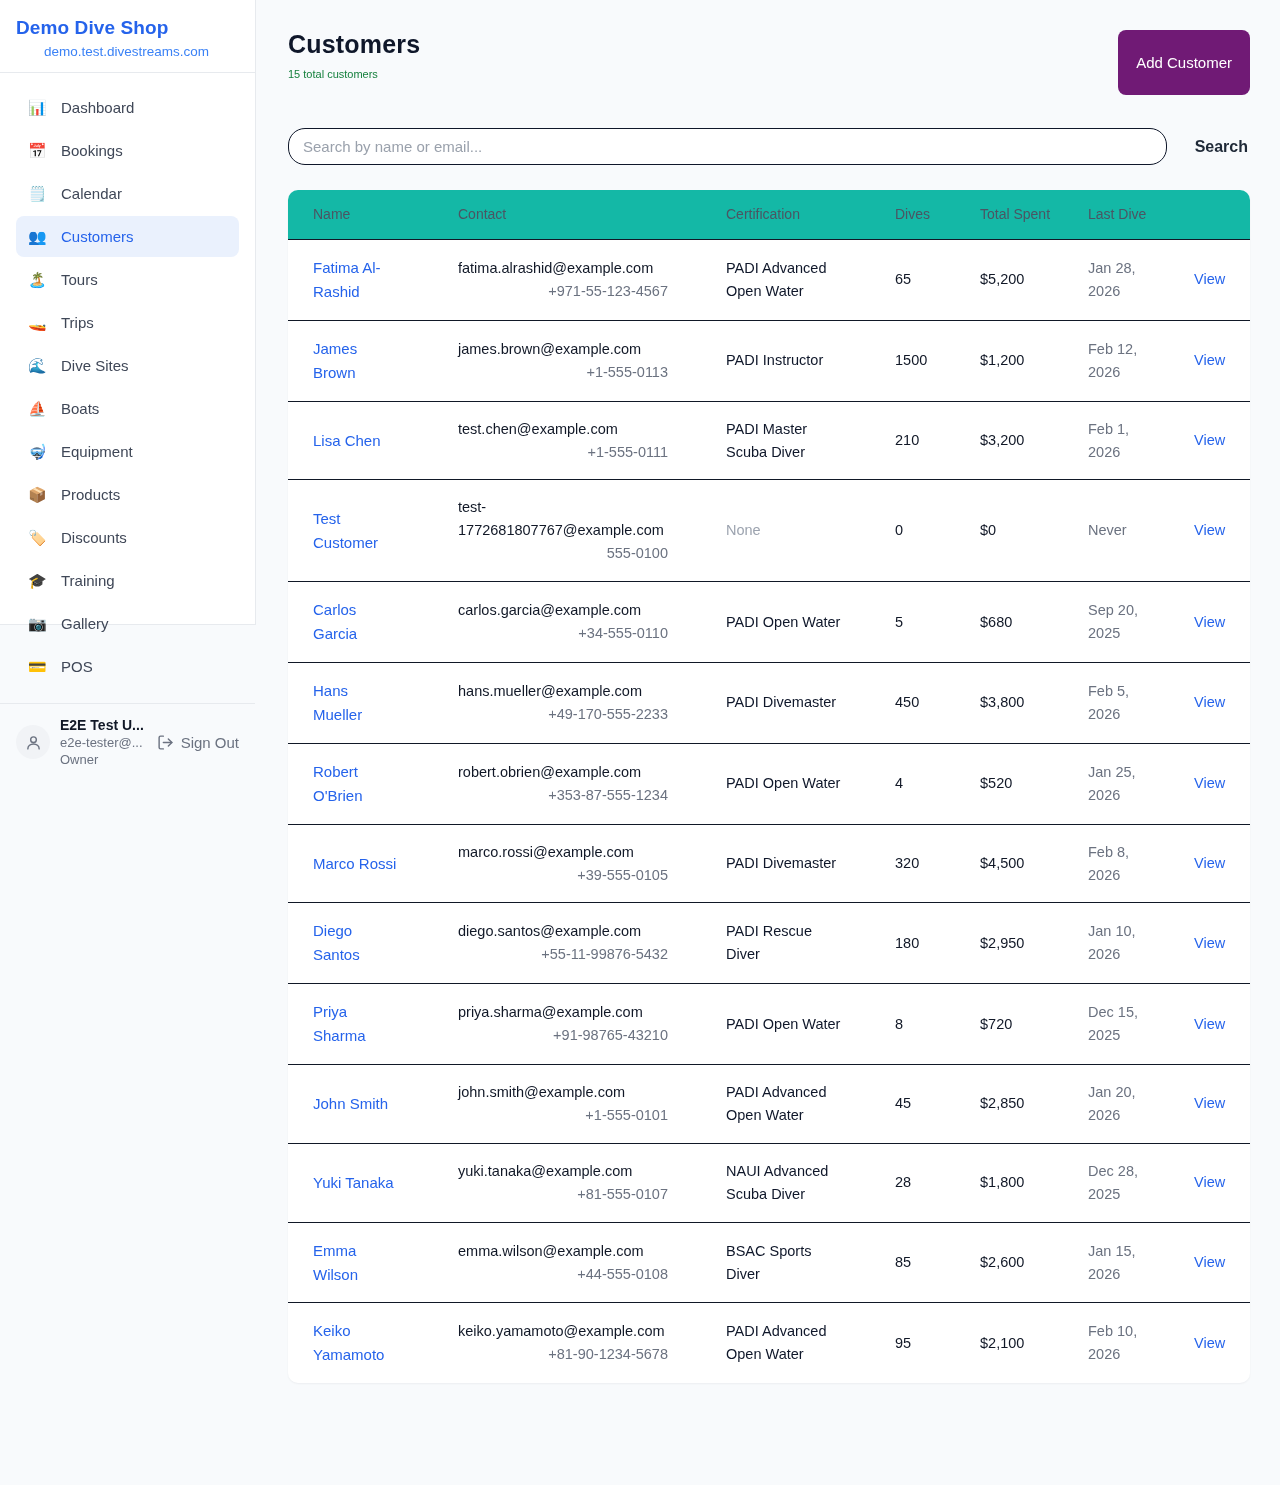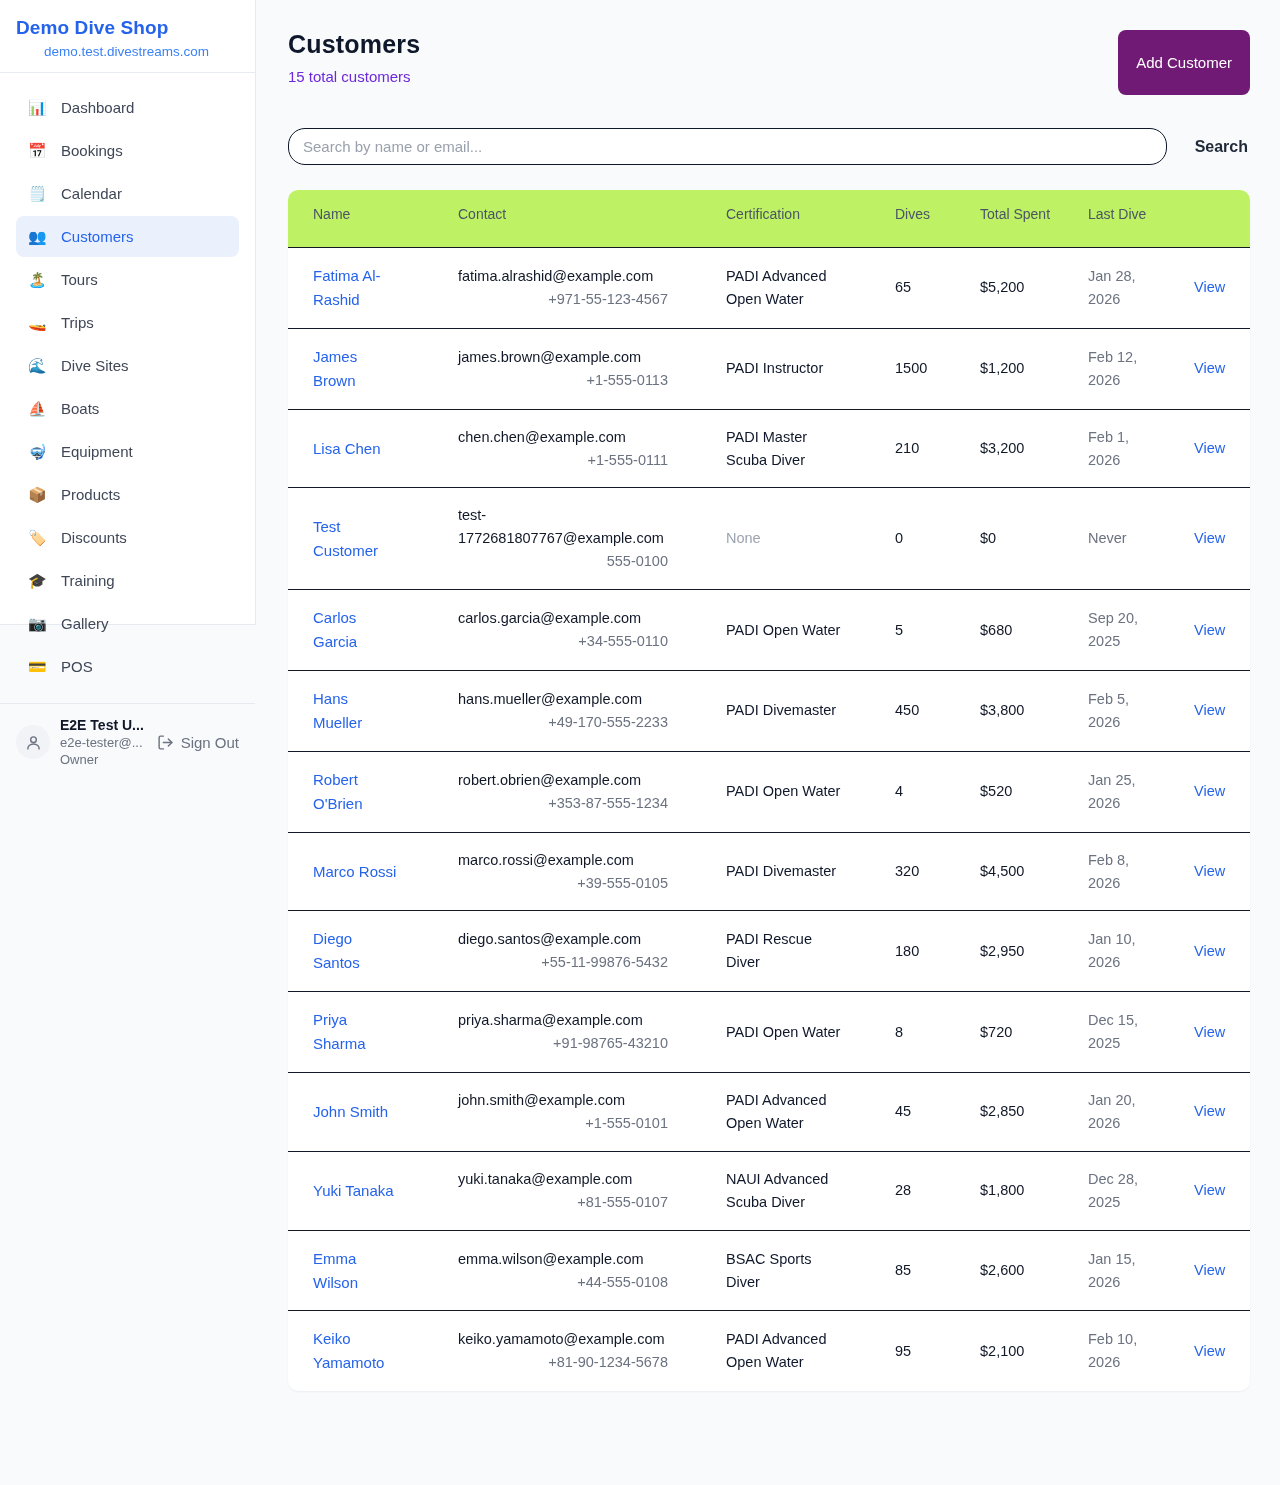--- a/index.html
+++ b/index.html
@@ -46,21 +46,21 @@
   }
   .user-meta { min-width:0; }
   .user-name { font-size:14px; font-weight:bold; color:#111827; white-space:nowrap; }
   .user-email,.user-role { font-size:13px; color:#6b7280; margin-top:2px; white-space:nowrap; }
   .signout { margin-left:auto; display:flex; align-items:center; gap:7px;
     color:#6b7280; font-size:15px; cursor:pointer; white-space:nowrap; }
   
   .main { flex:1; padding:30px 30px 26px 32px; }
   .page-head { display:flex; justify-content:space-between; align-items:flex-start; }
   .page-title { font-size:25px; font-weight:bold; color:#0f172a; letter-spacing:.2px; }
-  .page-subtitle { font-size:15px; color:#6d28d9; margin-top:9px; }
+  .page-subtitle { font-size:11px; color:#15803d; margin-top:9px; }
   .btn-primary {
     background:#701a75; color:#ffffff; border:none; border-radius:8px;
     font-size:15px; font-weight:500; padding:24px 18px; cursor:pointer;
     font-family:inherit;
   }
   .search-row { display:flex; align-items:center; margin-top:33px; gap:26px; }
   .search-input {
     flex:1; height:37px; border:1.5px solid #0f172a; border-radius:17px;
     padding:0 14px; font-size:15px; color:#111827; background:#ffffff;
     font-family:inherit; outline:none;
@@ -73,22 +73,22 @@
   
   .card {
     margin-top:25px; background:#ffffff; border-radius:10px;
     overflow:hidden; box-shadow:0 1px 2px rgba(16,24,40,.05);
   }
   table { width:100%; border-collapse:collapse; table-layout:fixed; }
   col.c-name{width:145px} col.c-contact{width:268px} col.c-cert{width:170px}
   col.c-dives{width:85px} col.c-total{width:108px} col.c-last{width:106px}
   col.c-view{width:80px}
   thead th {
-    background:#bef264; text-align:left; font-weight:500;
-    font-size:14px; color:#4b5563; padding:14px 0 22px 0; line-height:1.5;
+    background:#14b8a6; text-align:left; font-weight:500;
+    font-size:14px; color:#4b5563; padding:14px 0 14px 0; line-height:1.5;
     vertical-align:middle;
   }
   tbody td { vertical-align:middle; font-size:14.5px; line-height:1.58; padding:16px 0; }
   tbody tr { border-top:1px solid #111827; }
   th.p1,td.p1 { padding-left:25px; padding-right:36px; }
   th.p2,td.p2 { padding-left:25px; padding-right:33px; }
   th.p3,td.p3 { padding-left:25px; padding-right:25px; }
   th.p4,td.p4 { padding-left:24px; padding-right:8px; }
   .cust-name { color:#2563eb; font-weight:500; font-size:15px; overflow-wrap:break-word; }
   .email { color:#111827; overflow-wrap:break-word; }
@@ -265,21 +265,21 @@
             <td class="p3"><span class="cert">PADI Instructor</span></td>
             <td class="p4"><span class="dives">1500</span></td>
             <td class="p4"><span class="total">$1,200</span></td>
             <td class="p4"><span class="last-dive">Feb 12, 2026</span></td>
             <td class="p4"><a class="view-link">View</a></td>
           </tr>
 
           <tr>
             <td class="p1"><span class="cust-name">Lisa Chen</span></td>
             <td class="p2">
-              <div class="email">chen.chen@example.com</div>
+              <div class="email">test.chen@example.com</div>
               <div class="phone">+1-555-0111</div>
             </td>
             <td class="p3"><span class="cert">PADI Master Scuba Diver</span></td>
             <td class="p4"><span class="dives">210</span></td>
             <td class="p4"><span class="total">$3,200</span></td>
             <td class="p4"><span class="last-dive">Feb 1, 2026</span></td>
             <td class="p4"><a class="view-link">View</a></td>
           </tr>
 
           <tr>

